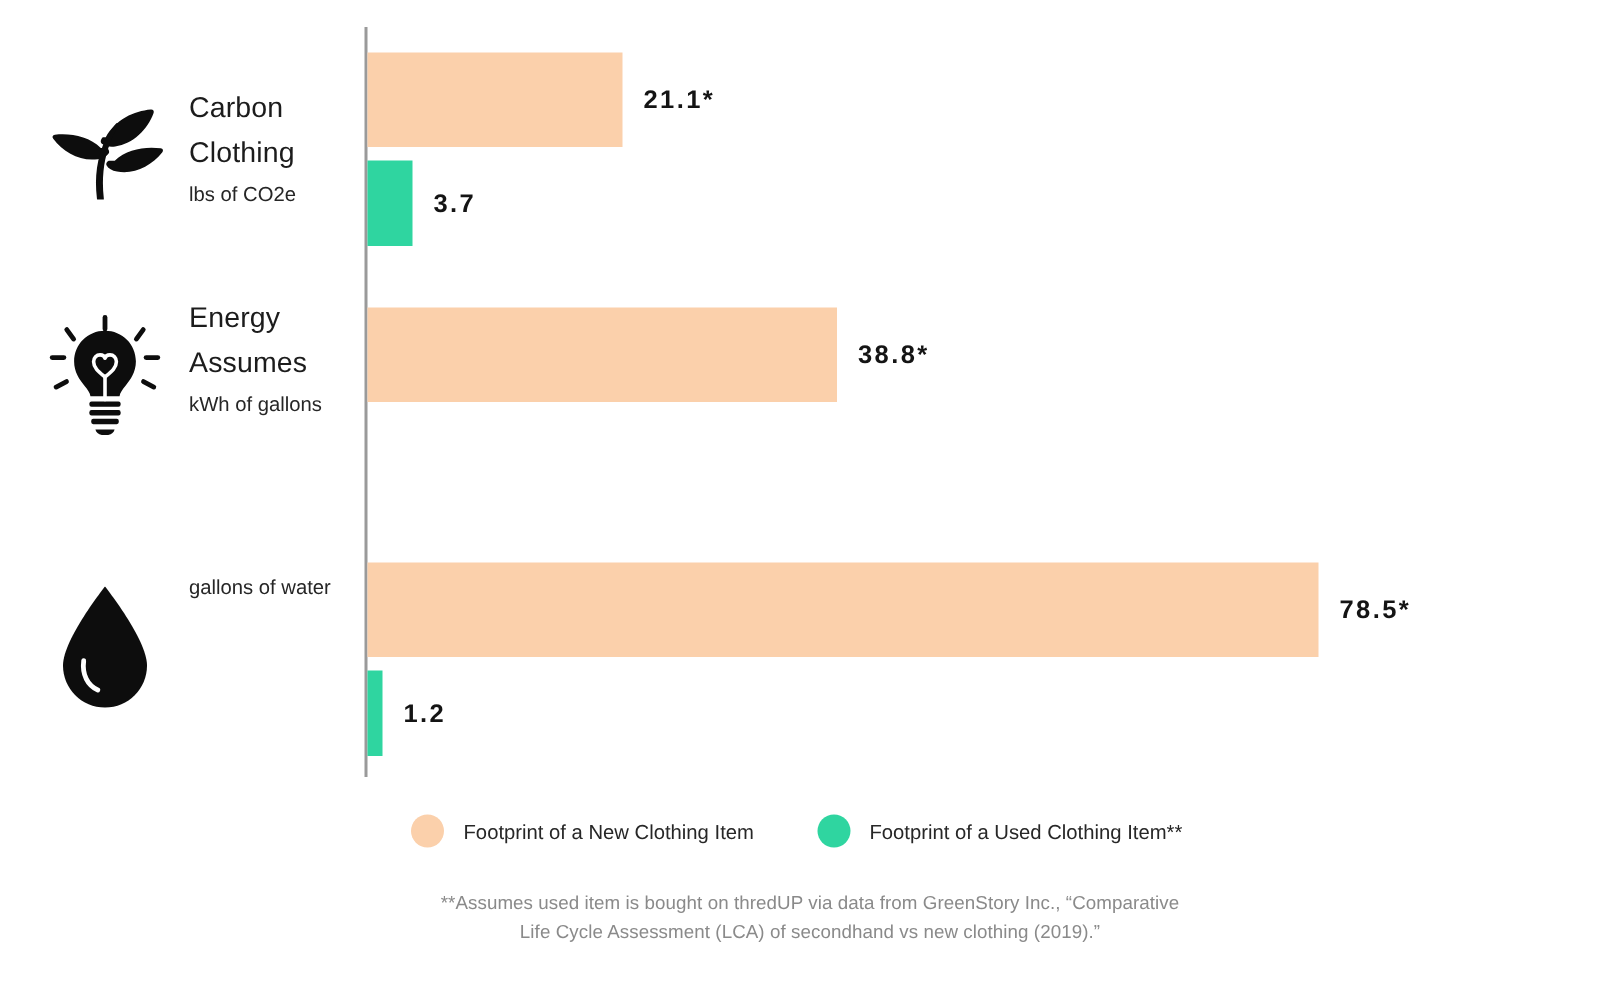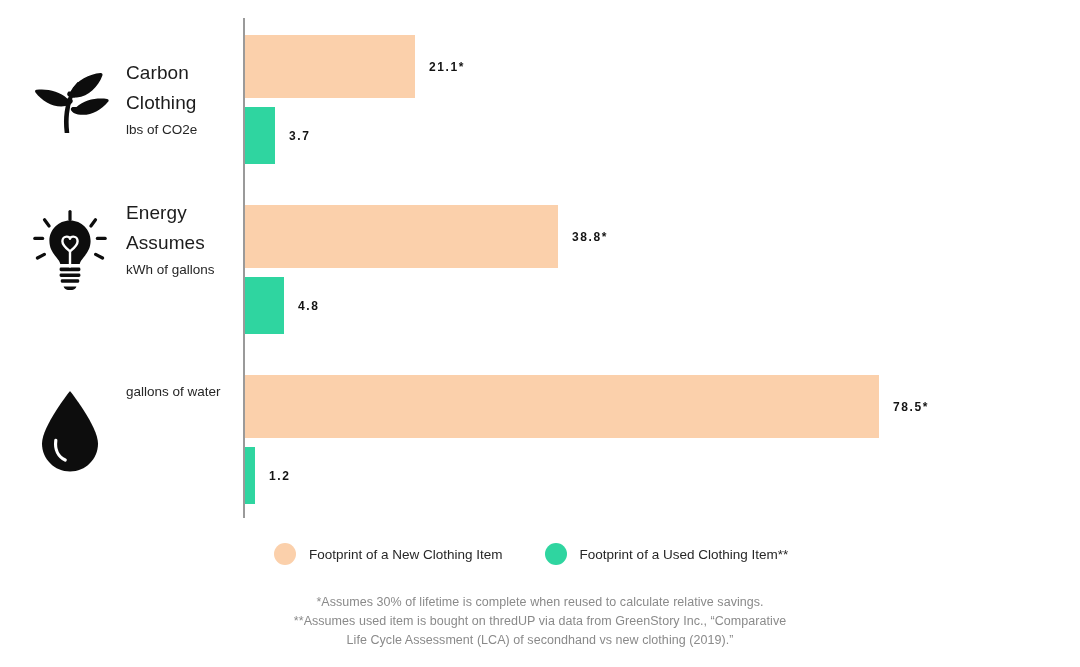--- a/index.html
+++ b/index.html
@@ -99,21 +99,21 @@
   .bar-row.used { height: 57px; justify-content: flex-end; }
 
   .grp-0 .bar-row.new  { top: 7px;   }
   .grp-0 .bar-row.used { top: 79px;  }
   .grp-1 .bar-row.new  { top: 7px;   }
   .grp-1 .bar-row.used { top: 79px;  }
   .grp-2 .bar-row.new  { top: 7px;   }
   .grp-2 .bar-row.used { top: 79px;  }
 
   .bar-value {
-    font-size: 12px;
+    font-size: 17px;
     font-weight: bold;
     color: #141414;
     letter-spacing: 1.6px;
     margin-left: 14px;
     white-space: nowrap;
   }
 
   
   .legend {
     position: absolute;
@@ -227,24 +227,20 @@
       <div class="cat-title">Energy</div>
       <div class="cat-title">Assumes</div>
       <div class="cat-unit">kWh of gallons</div>
     </div>
 
     <div class="bar-row new">
       <div class="bar bar-new" style="width: 313px;"></div>
       <div class="bar-value">38.8*</div>
     </div>
 
-    <div class="bar-row used">
-      <div class="bar bar-used" style="width: 39px;"></div>
-      <div class="bar-value">4.8</div>
-    </div>
   </div>
 
   <div class="group grp-2">
 
     <div class="icon-box">
       <svg width="64" height="84" viewBox="0 0 64 84" aria-hidden="true">
         <path d="M32 1C32 1 4 36.2 4 53.6 4 69.2 16.5 81.6 32 81.6S60 69.2 60 53.6C60 36.2 32 1 32 1z" fill="#0d0d0d"></path>
         <path d="M17.8 50.4c-1.2 9.4 2.6 16.6 9.4 19.6" fill="none" stroke="#ffffff" stroke-width="3.2" stroke-linecap="round"></path>
       </svg>
     </div>
@@ -269,18 +265,17 @@
       <span class="legend-dot new"></span>
       <span class="legend-label">Footprint of a New Clothing Item</span>
     </div>
     <div class="legend-item">
       <span class="legend-dot used"></span>
       <span class="legend-label">Footprint of a Used Clothing Item**</span>
     </div>
   </div>
 
   <div class="footnotes">
-    <div class="footnote">*Assumes 30% of lifetime is complete when reused to calculate relative savings.</div>
     <div class="footnote">**Assumes used item is bought on thredUP via data from GreenStory Inc., “Comparative</div>
     <div class="footnote">Life Cycle Assessment (LCA) of secondhand vs new clothing (2019).”</div>
   </div>
 
 </div>
 
 </body></html>

